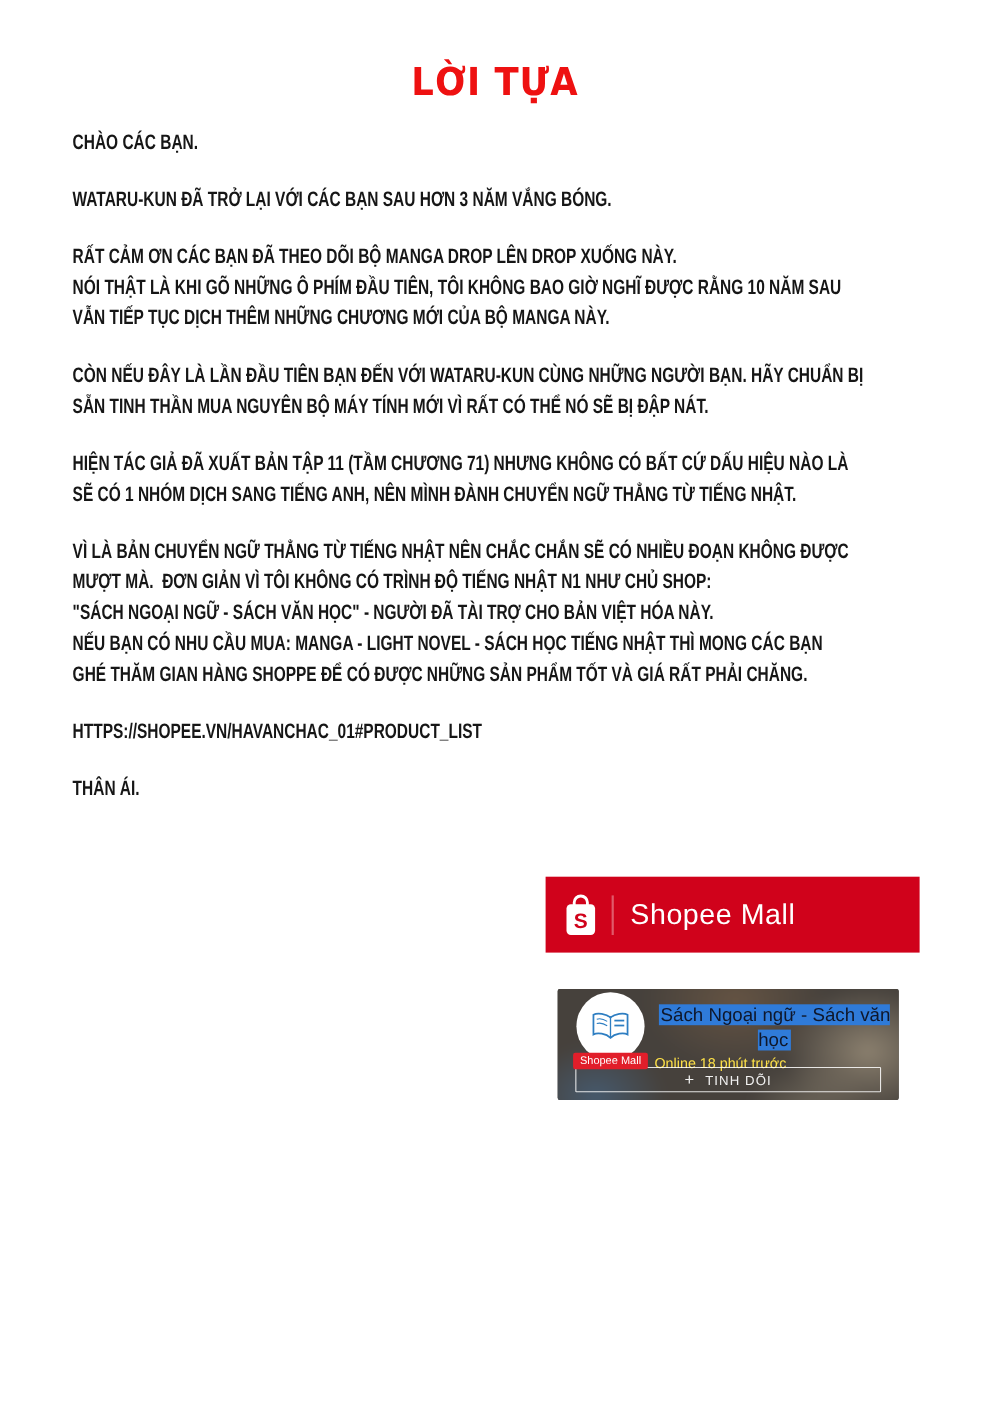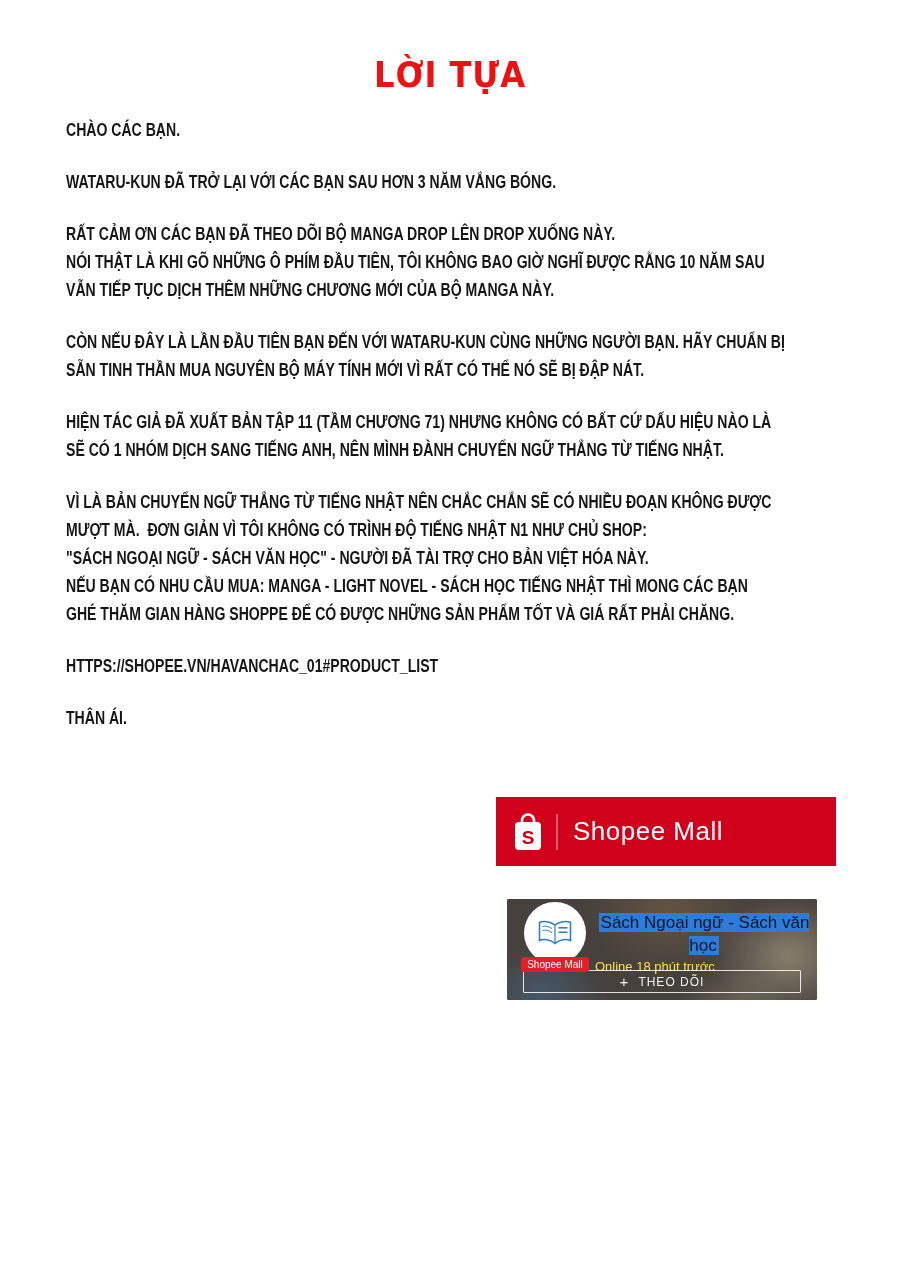--- a/index.html
+++ b/index.html
@@ -141,17 +141,17 @@
     <div class="badge">Shopee Mall</div>
 
     <div class="shop-name">
       <span class="hl">Sách Ngoại ngữ - Sách văn học</span>
     </div>
 
     <div class="status">Online 18 phút trước</div>
 
     <button class="follow">
       <span class="plus">+</span>
-      <span>THEO DÕI</span>
+      <span>TINH DÕI</span>
     </button>
   </div>
 
 </main>
 
 </body></html>

